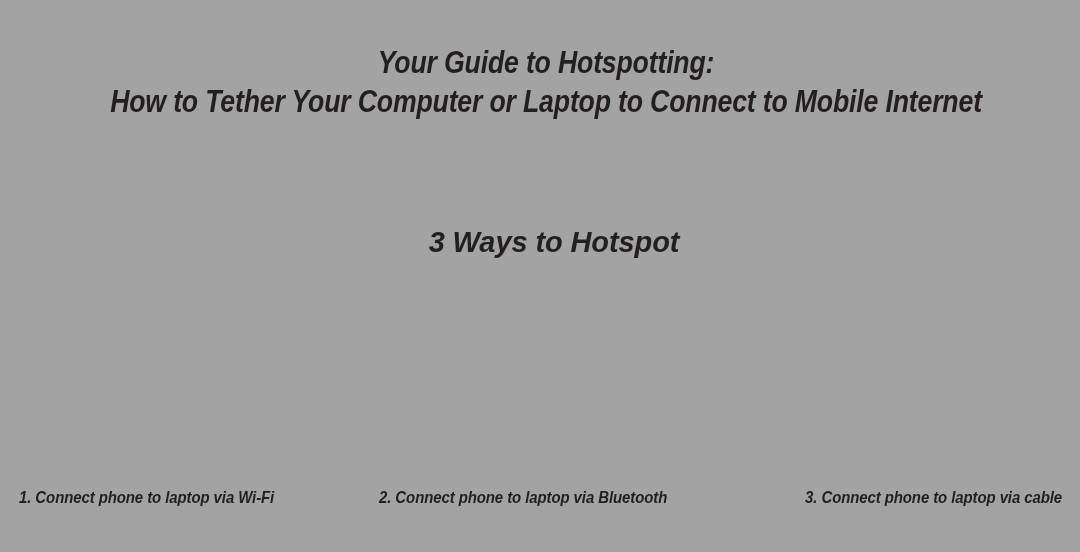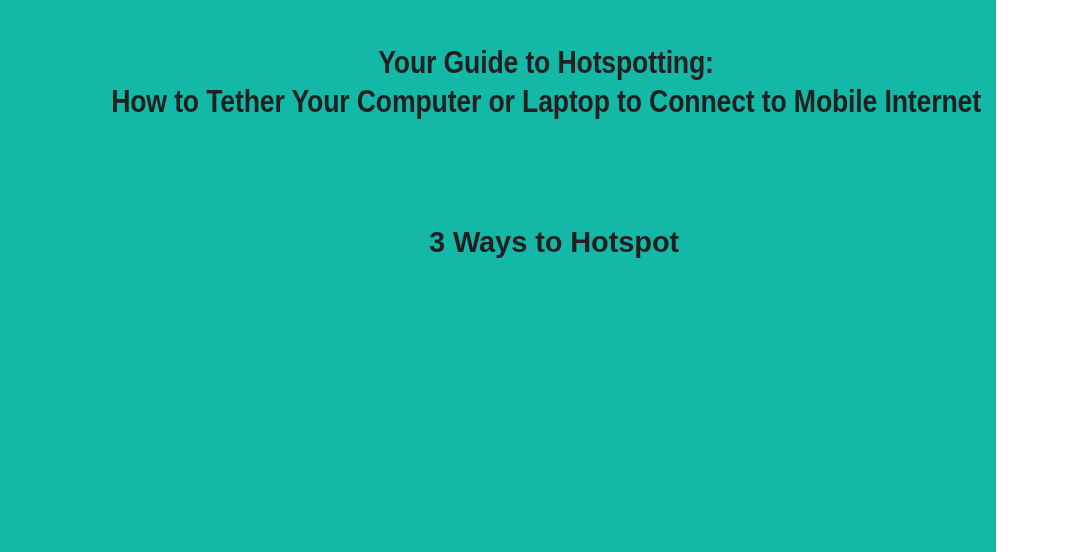--- a/index.html
+++ b/index.html
@@ -11,23 +11,24 @@
     width: 1080px;
     height: 552px;
     overflow: hidden;
     font-family: "Liberation Sans", sans-serif;
     color: #231f20;
     -webkit-font-smoothing: antialiased;
   }
 
   .page {
     position: relative;
-    width: 996px;
+    width: 1080px;
     height: 552px;
-    background: #14b8a6;
+    background: #a3a3a3;
+    font-style: italic;
   }
 
   
   .title-block {
     position: absolute;
     left: 0;
     top: 44px;
     width: 1092px;      
     text-align: center;
   }
@@ -117,14 +118,19 @@
   </div>
 
   <div class="section-heading">3 Ways to Hotspot</div>
 
   <div class="illustration-row">
     <div class="illustration-slot"></div>
     <div class="illustration-slot"></div>
     <div class="illustration-slot"></div>
   </div>
 
+  <div class="caption-row">
+    <div class="caption caption-1">1. Connect phone to laptop via Wi-Fi</div>
+    <div class="caption caption-2">2. Connect phone to laptop via Bluetooth</div>
+    <div class="caption caption-3">3. Connect phone to laptop via cable</div>
+  </div>
 
 </div>
 
 </body></html>

